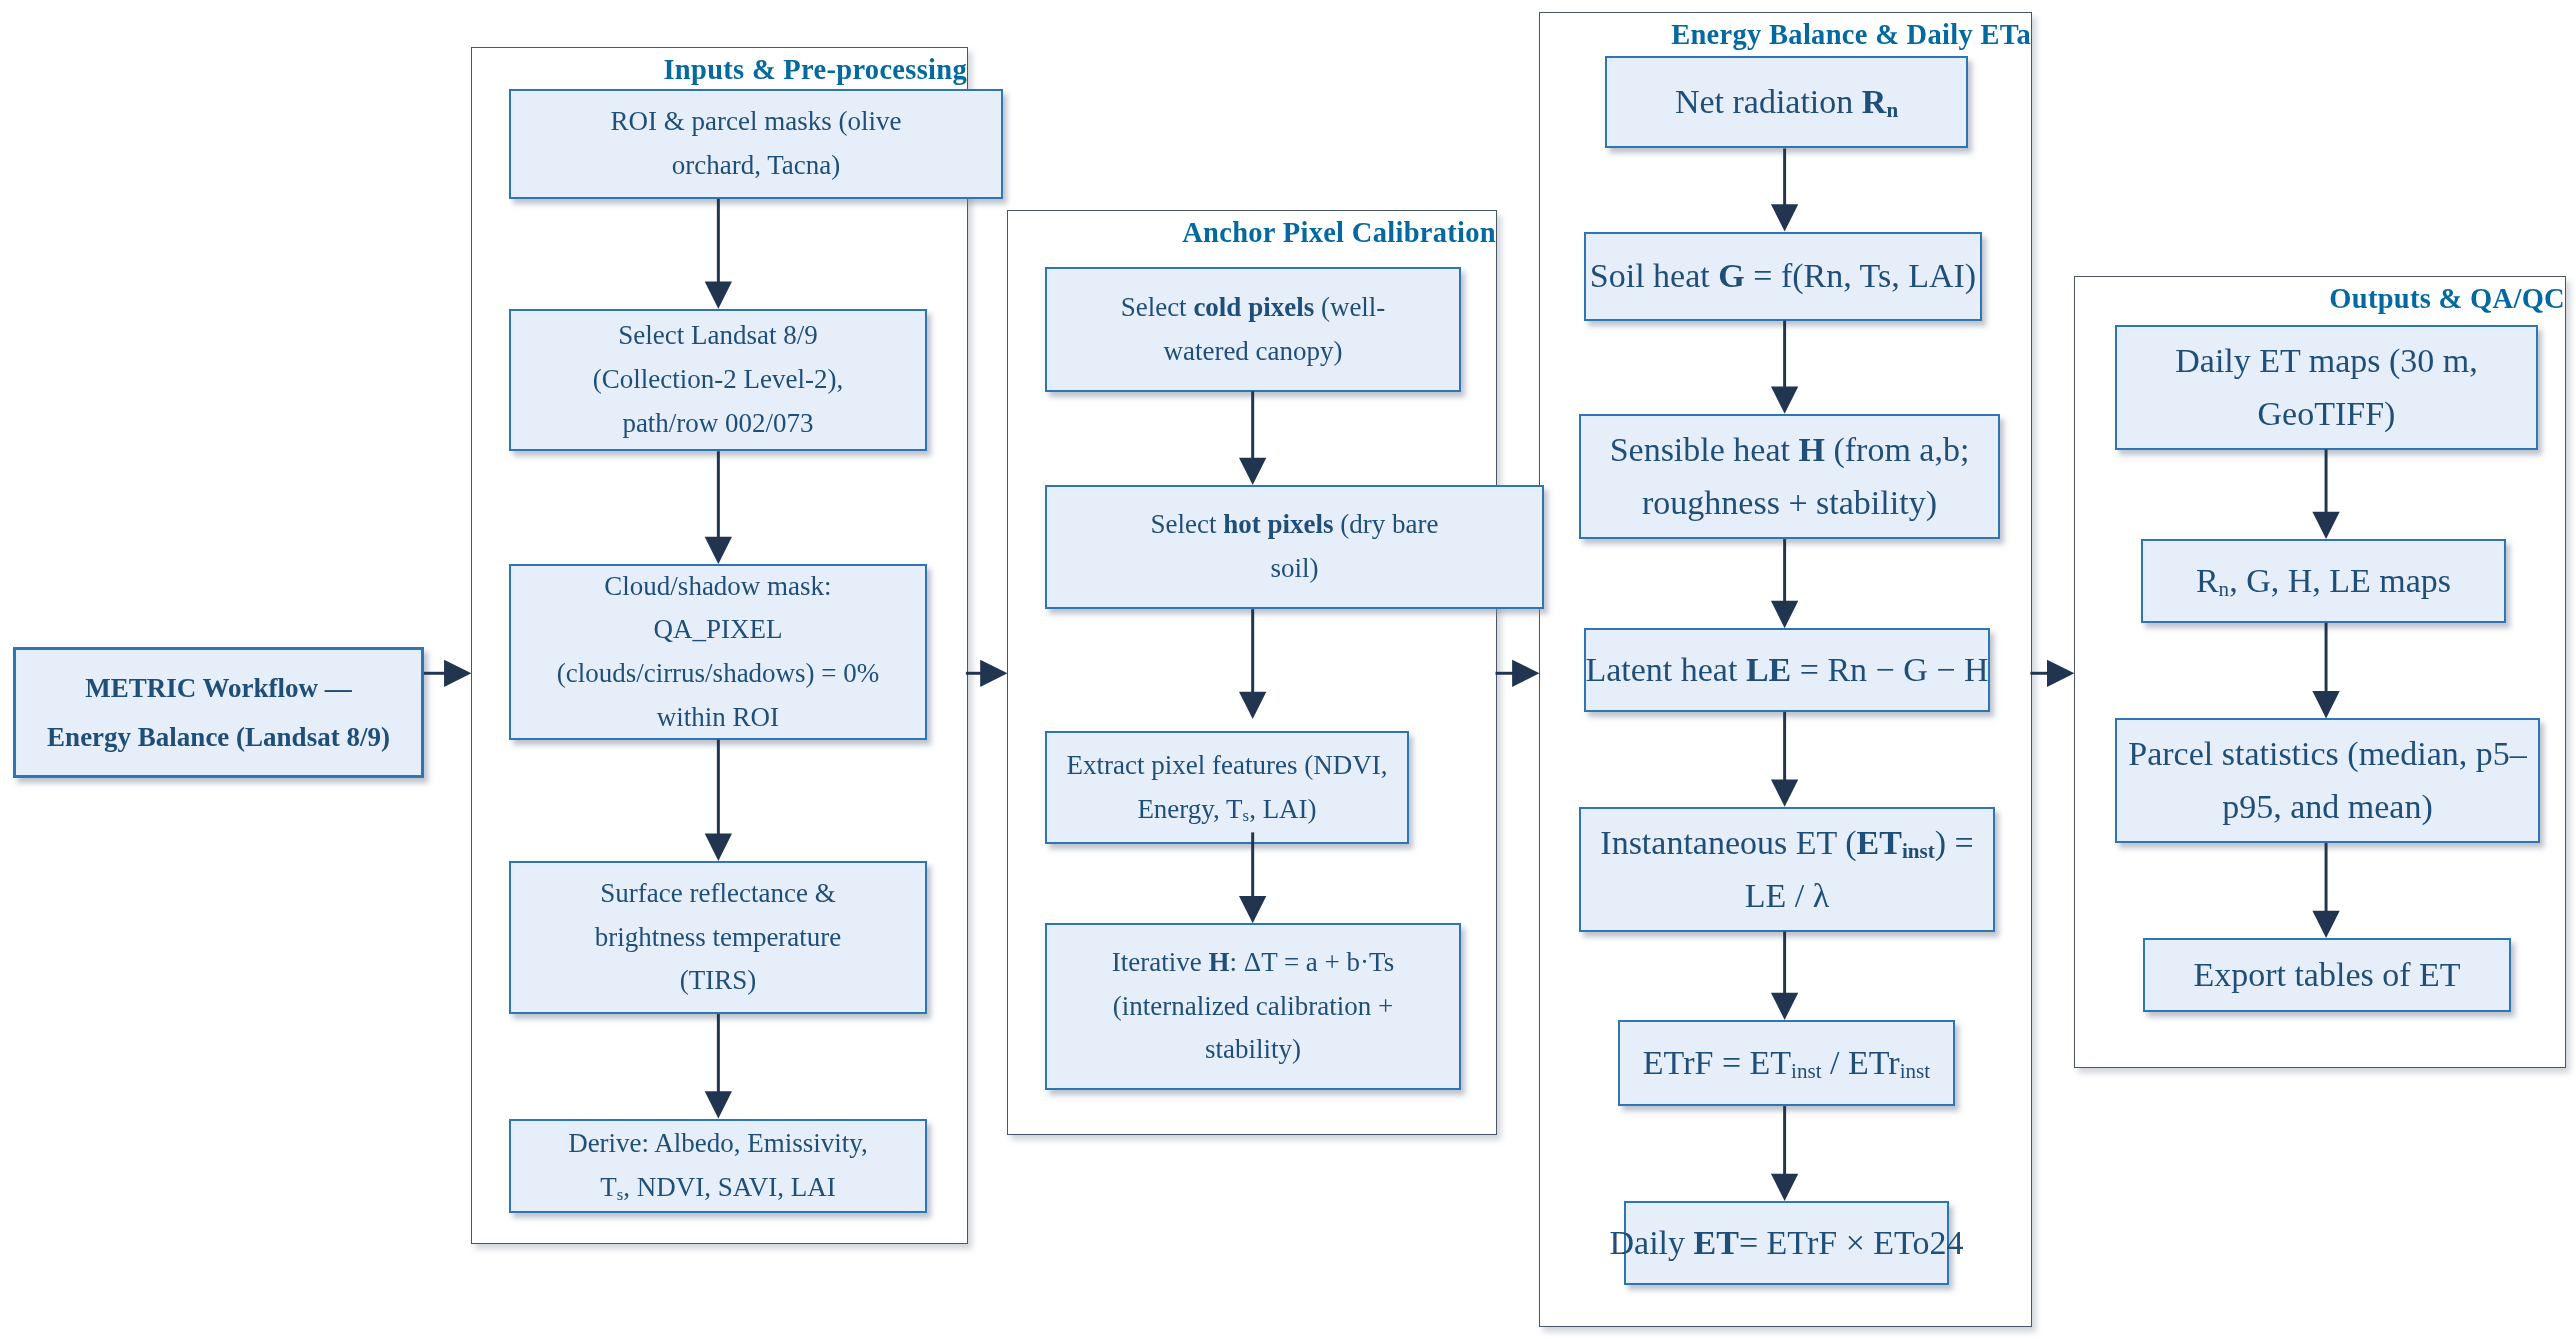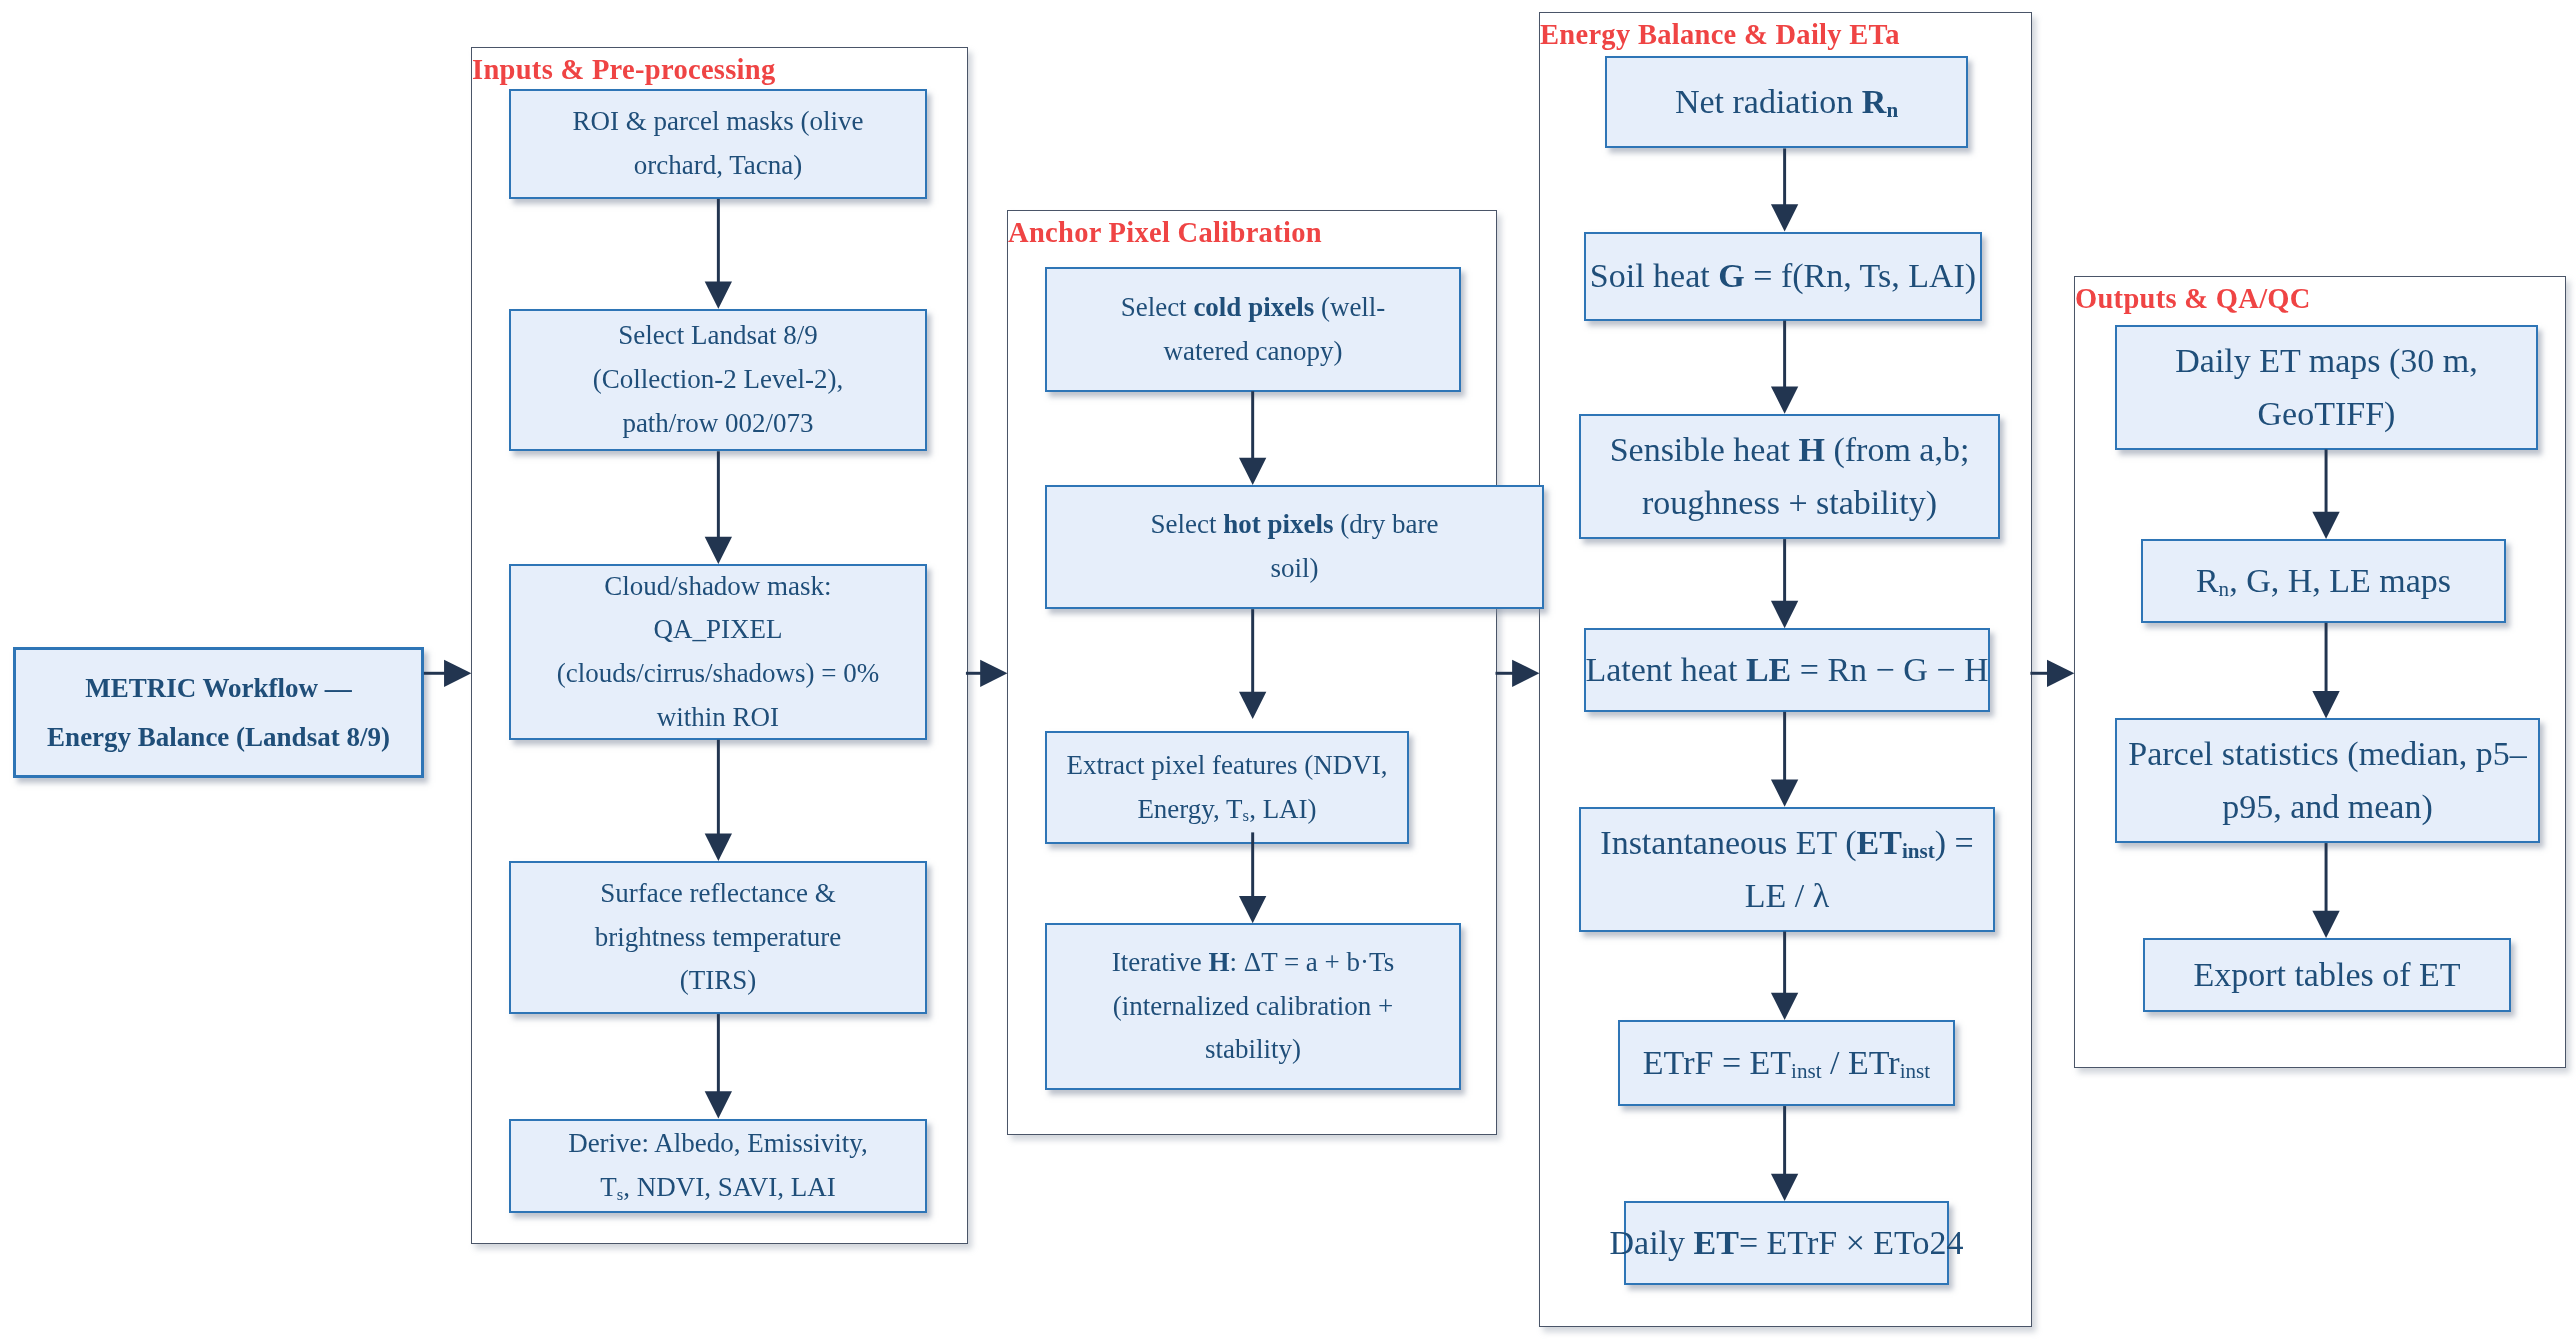--- a/index.html
+++ b/index.html
@@ -5,22 +5,22 @@
   html,body{margin:0;padding:0;background:#ffffff;}
   #canvas{
     position:relative;width:2576px;height:1343px;background:#ffffff;
     font-family:"Liberation Serif","DejaVu Serif",serif;overflow:hidden;
   }
   .group{
     position:absolute;border:1.8px solid #4a5568;background:#ffffff;
     box-shadow:4.2px 4.7px 6px rgba(140,150,165,.4);
   }
   .group-title{
-    position:absolute;left:0;right:0;top:6px;text-align:left;
-    font-weight:bold;font-size:28.5px;color:#ef4444;letter-spacing:0.3px;
+    position:absolute;left:0;right:0;top:6px;text-align:right;
+    font-weight:bold;font-size:28.5px;color:#0369a1;letter-spacing:0.3px;
   }
   .node{
     position:absolute;background:#e6eefa;border:2.4px solid #2e75b6;
     box-shadow:4.2px 5.3px 5.3px rgba(125,135,155,.5);
     display:flex;align-items:center;justify-content:center;
     text-align:center;color:#1f4e79;font-size:27px;line-height:1.62;
     box-sizing:border-box;padding:2.4px 8.3px;
   }
   .node.small{font-size:34px;line-height:1.55;}
   .node.root{border-width:3.6px;font-weight:bold;font-size:27px;line-height:1.8;margin-top:39px;}
@@ -49,21 +49,21 @@
   <div class="group" style="left:1007px;top:210px;width:488px;height:923px">
     <div class="group-title">Anchor Pixel Calibration</div>
   </div>
   <div class="group" style="left:1539px;top:12px;width:491px;height:1313px">
     <div class="group-title">Energy Balance &amp; Daily ETa</div>
   </div>
   <div class="group" style="left:2074px;top:276px;width:490px;height:790px">
     <div class="group-title">Outputs &amp; QA/QC</div>
   </div>
 
-  <div class="node" style="left:509px;top:89px;width:418px;height:110px">
+  <div class="node" style="left:509px;top:89px;width:494px;height:110px">
     <div>
         <div class="tline"><span>ROI &amp; parcel masks (olive</span></div>
         <div class="tline"><span>orchard, Tacna)</span></div>
       </div>
   </div>
   <div class="node" style="left:509px;top:309px;width:418px;height:142px">
     <div>
         <div class="tline"><span>Select Landsat 8/9</span></div>
         <div class="tline"><span>(Collection-2 Level-2),</span></div>
         <div class="tline"><span>path/row 002/073</span></div>

